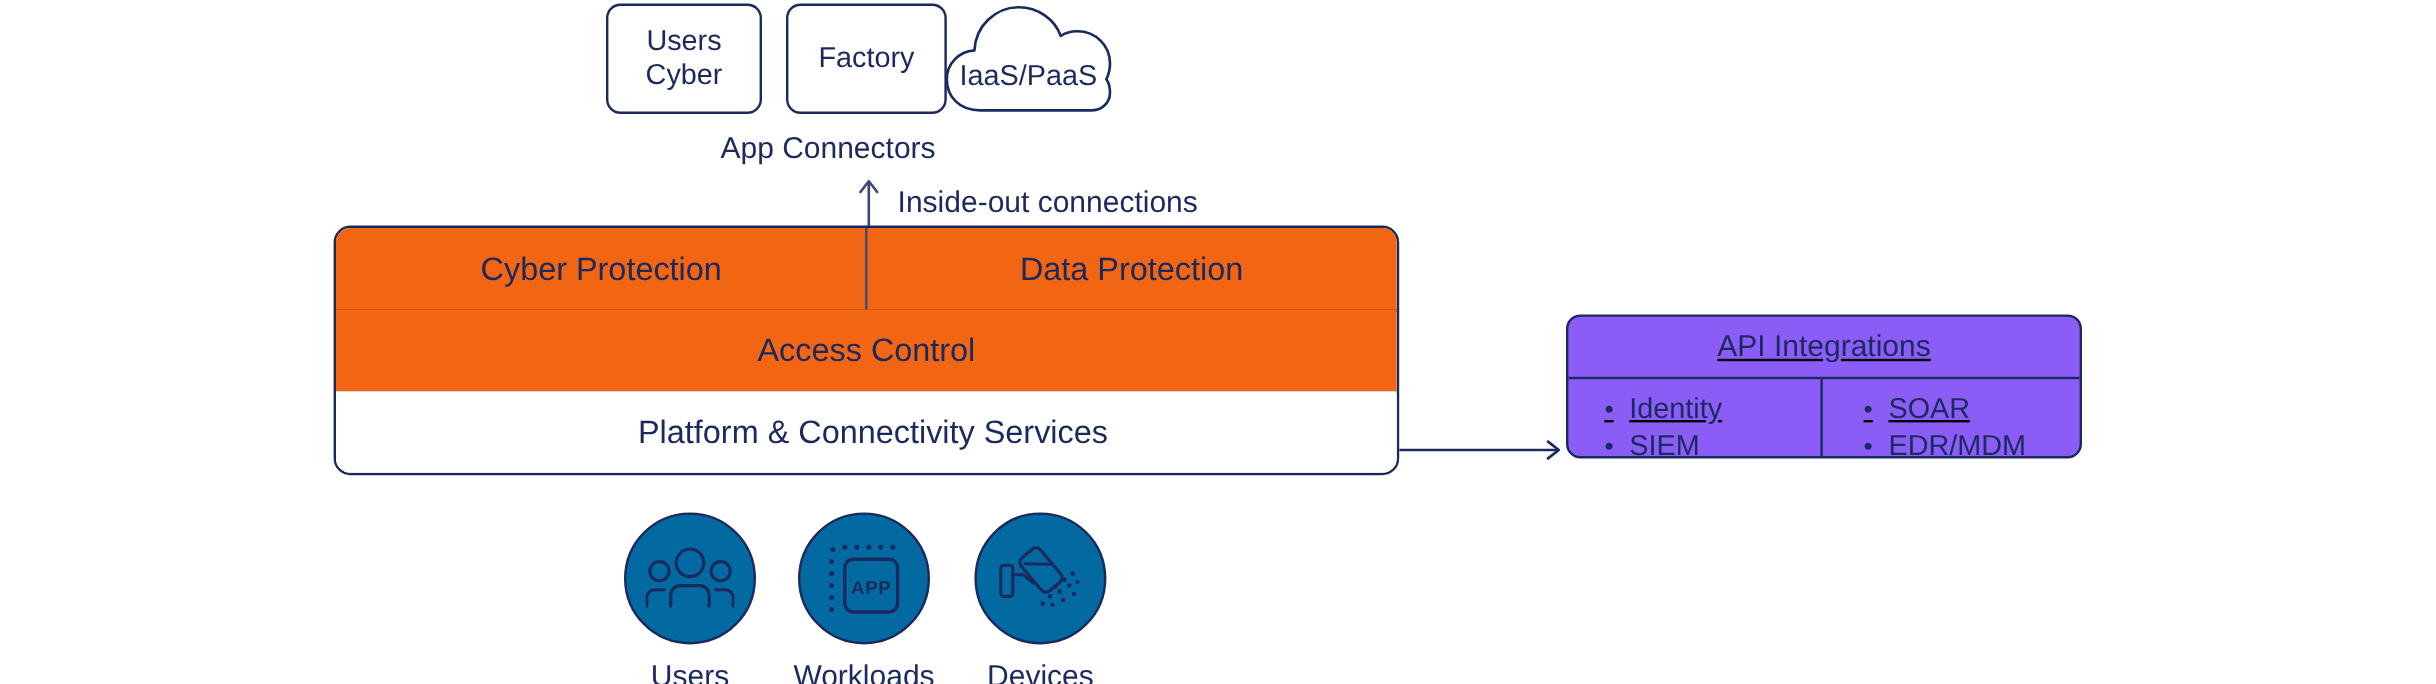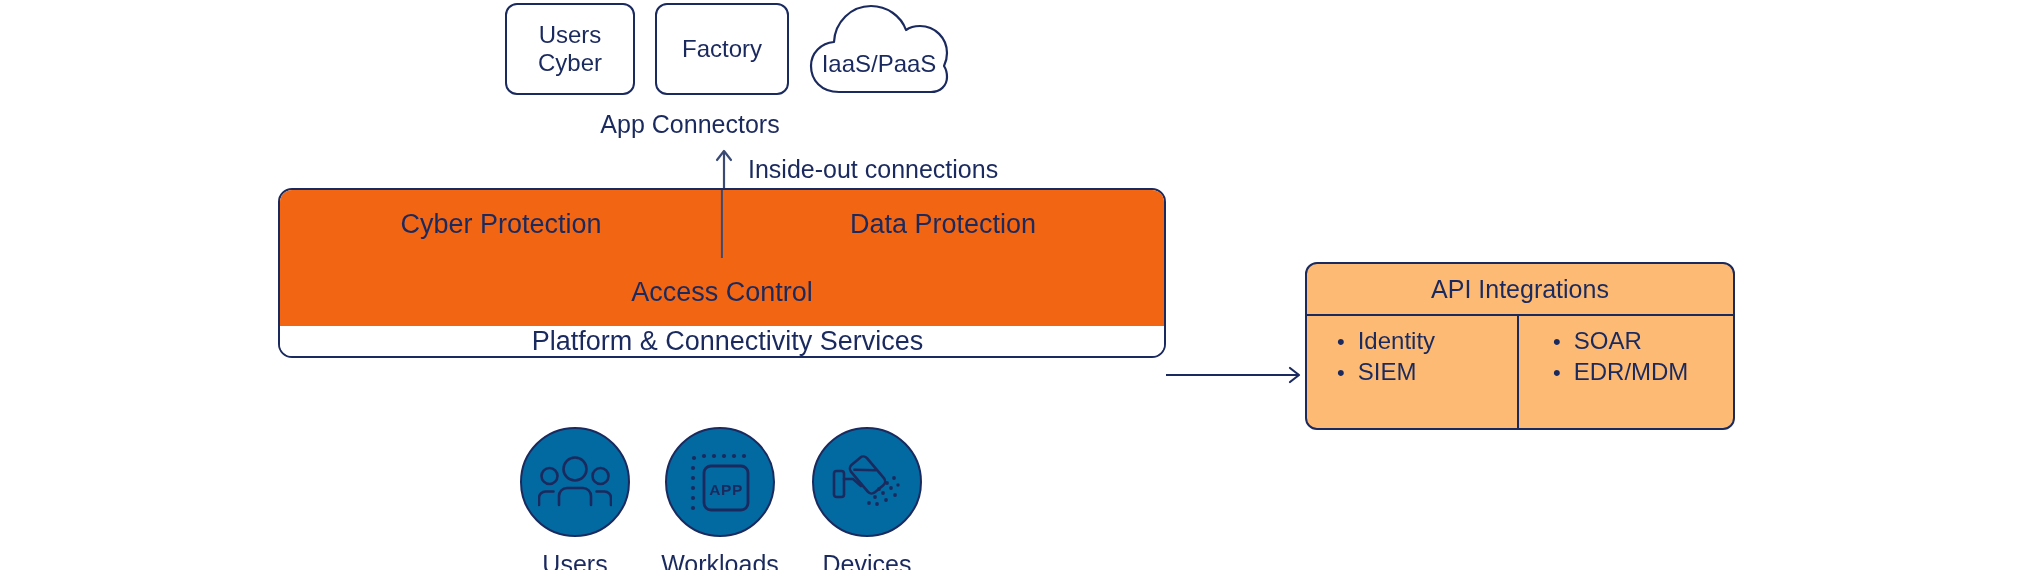--- a/index.html
+++ b/index.html
@@ -57,21 +57,21 @@
     color: #1b2a5e;
     text-align: center;
     white-space: nowrap;
   }
 
   
   #main-stack {
     left: 278px;
     top: 188px;
     width: 888px;
-    height: 170px;
+    height: 208px;
     border: 2.2px solid #1b2a5e;
     border-radius: 14px;
     box-sizing: border-box;
     background: #ffffff;
     overflow: hidden;
   }
   .orange-row {
     position: absolute;
     left: 0; right: 0;
     background: #F26513;
@@ -121,26 +121,27 @@
     height: 68px;
     background: #3a4a74;
     transform: translateX(-1.1px);
   }
 
   
   #api-box {
     left: 1305px;
     top: 262px;
     width: 430px;
-    height: 168px;
+    height: 120px;
     border: 2.2px solid #1b2a5e;
     border-radius: 12px;
     box-sizing: border-box;
-    background: #fdba74;
+    background: #8b5cf6;
     overflow: hidden;
+    text-decoration: underline;
   }
   #api-title {
     height: 52px;
     display: flex;
     align-items: center;
     justify-content: center;
     font-size: 25px;
     color: #1b2a5e;
     border-bottom: 2.2px solid #1b2a5e;
     box-sizing: border-box;
@@ -200,21 +201,21 @@
     <div class="conn-label">
       <div>Users</div>
       <div>Cyber</div>
     </div>
   </div>
 
   <div class="abs conn-box ctr" style="left:655px; top:3px; width:134px; height:92px;">
     <div class="conn-label">Factory</div>
   </div>
 
-  <div class="abs cloud-wrap" style="left:808px; top:0px; width:142px; height:96px;">
+  <div class="abs cloud-wrap" style="left:786px; top:0px; width:142px; height:96px;">
     <svg width="142" height="96" viewBox="0 0 142 96">
       <path d="M31 92
                C13 92 3 80 3 66
                C3 53 13 43 26 42
                C27 22 43 6 63 6
                C79 6 93 16 98 30
                C102 27 107 26 112 26
                C127 26 139 38 139 53
                C139 58 138 62 136 66
                C138 69 139 73 139 77

